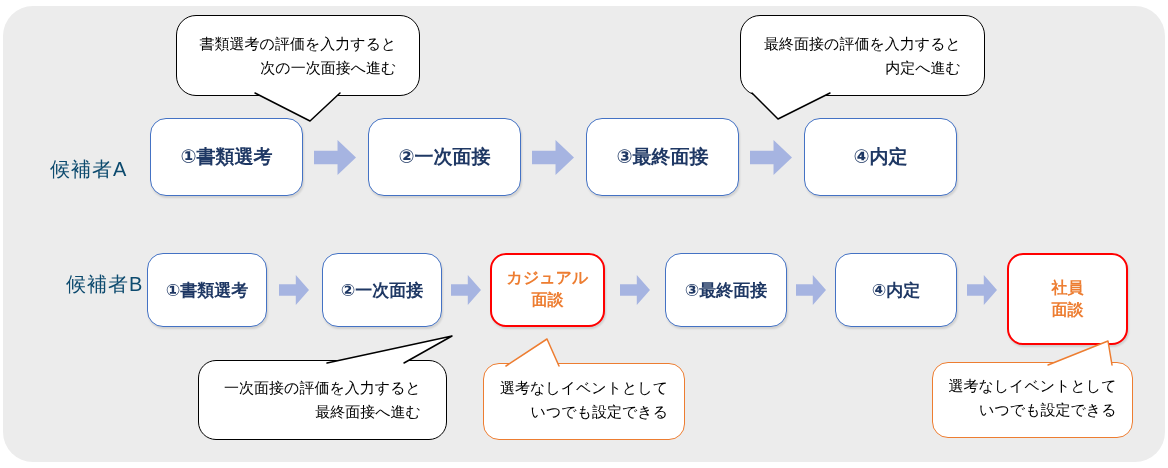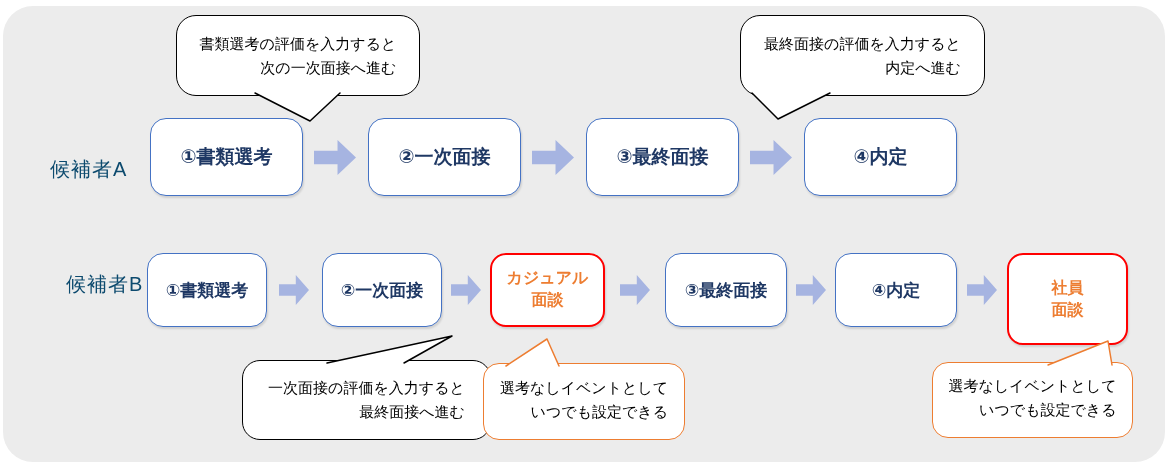--- a/index.html
+++ b/index.html
@@ -72,21 +72,21 @@
   <div class="arrow" style="left:967px;top:275px;width:30px;height:30px;"></div>
 
   <div class="callout" style="left:176px;top:15px;width:244px;height:81px;">
     <div class="txt">書類選考の評価を入力すると
 次の一次面接へ進む</div>
   </div>
   <div class="callout" style="left:740px;top:15px;width:245px;height:81px;">
     <div class="txt">最終面接の評価を入力すると
 内定へ進む</div>
   </div>
-  <div class="callout" style="left:198px;top:360px;width:249px;height:80px;border-radius:18px;margin-left:44px;">
+  <div class="callout" style="left:198px;top:360px;width:249px;height:80px;border-radius:18px;">
     <div class="txt">一次面接の評価を入力すると
 最終面接へ進む</div>
   </div>
   <div class="callout orange" style="left:483px;top:363px;width:202px;height:77px;">
     <div class="txt">選考なしイベントとして
 いつでも設定できる</div>
   </div>
   <div class="callout orange" style="left:932px;top:362px;width:201px;height:76px;">
     <div class="txt">選考なしイベントとして
 いつでも設定できる</div>

